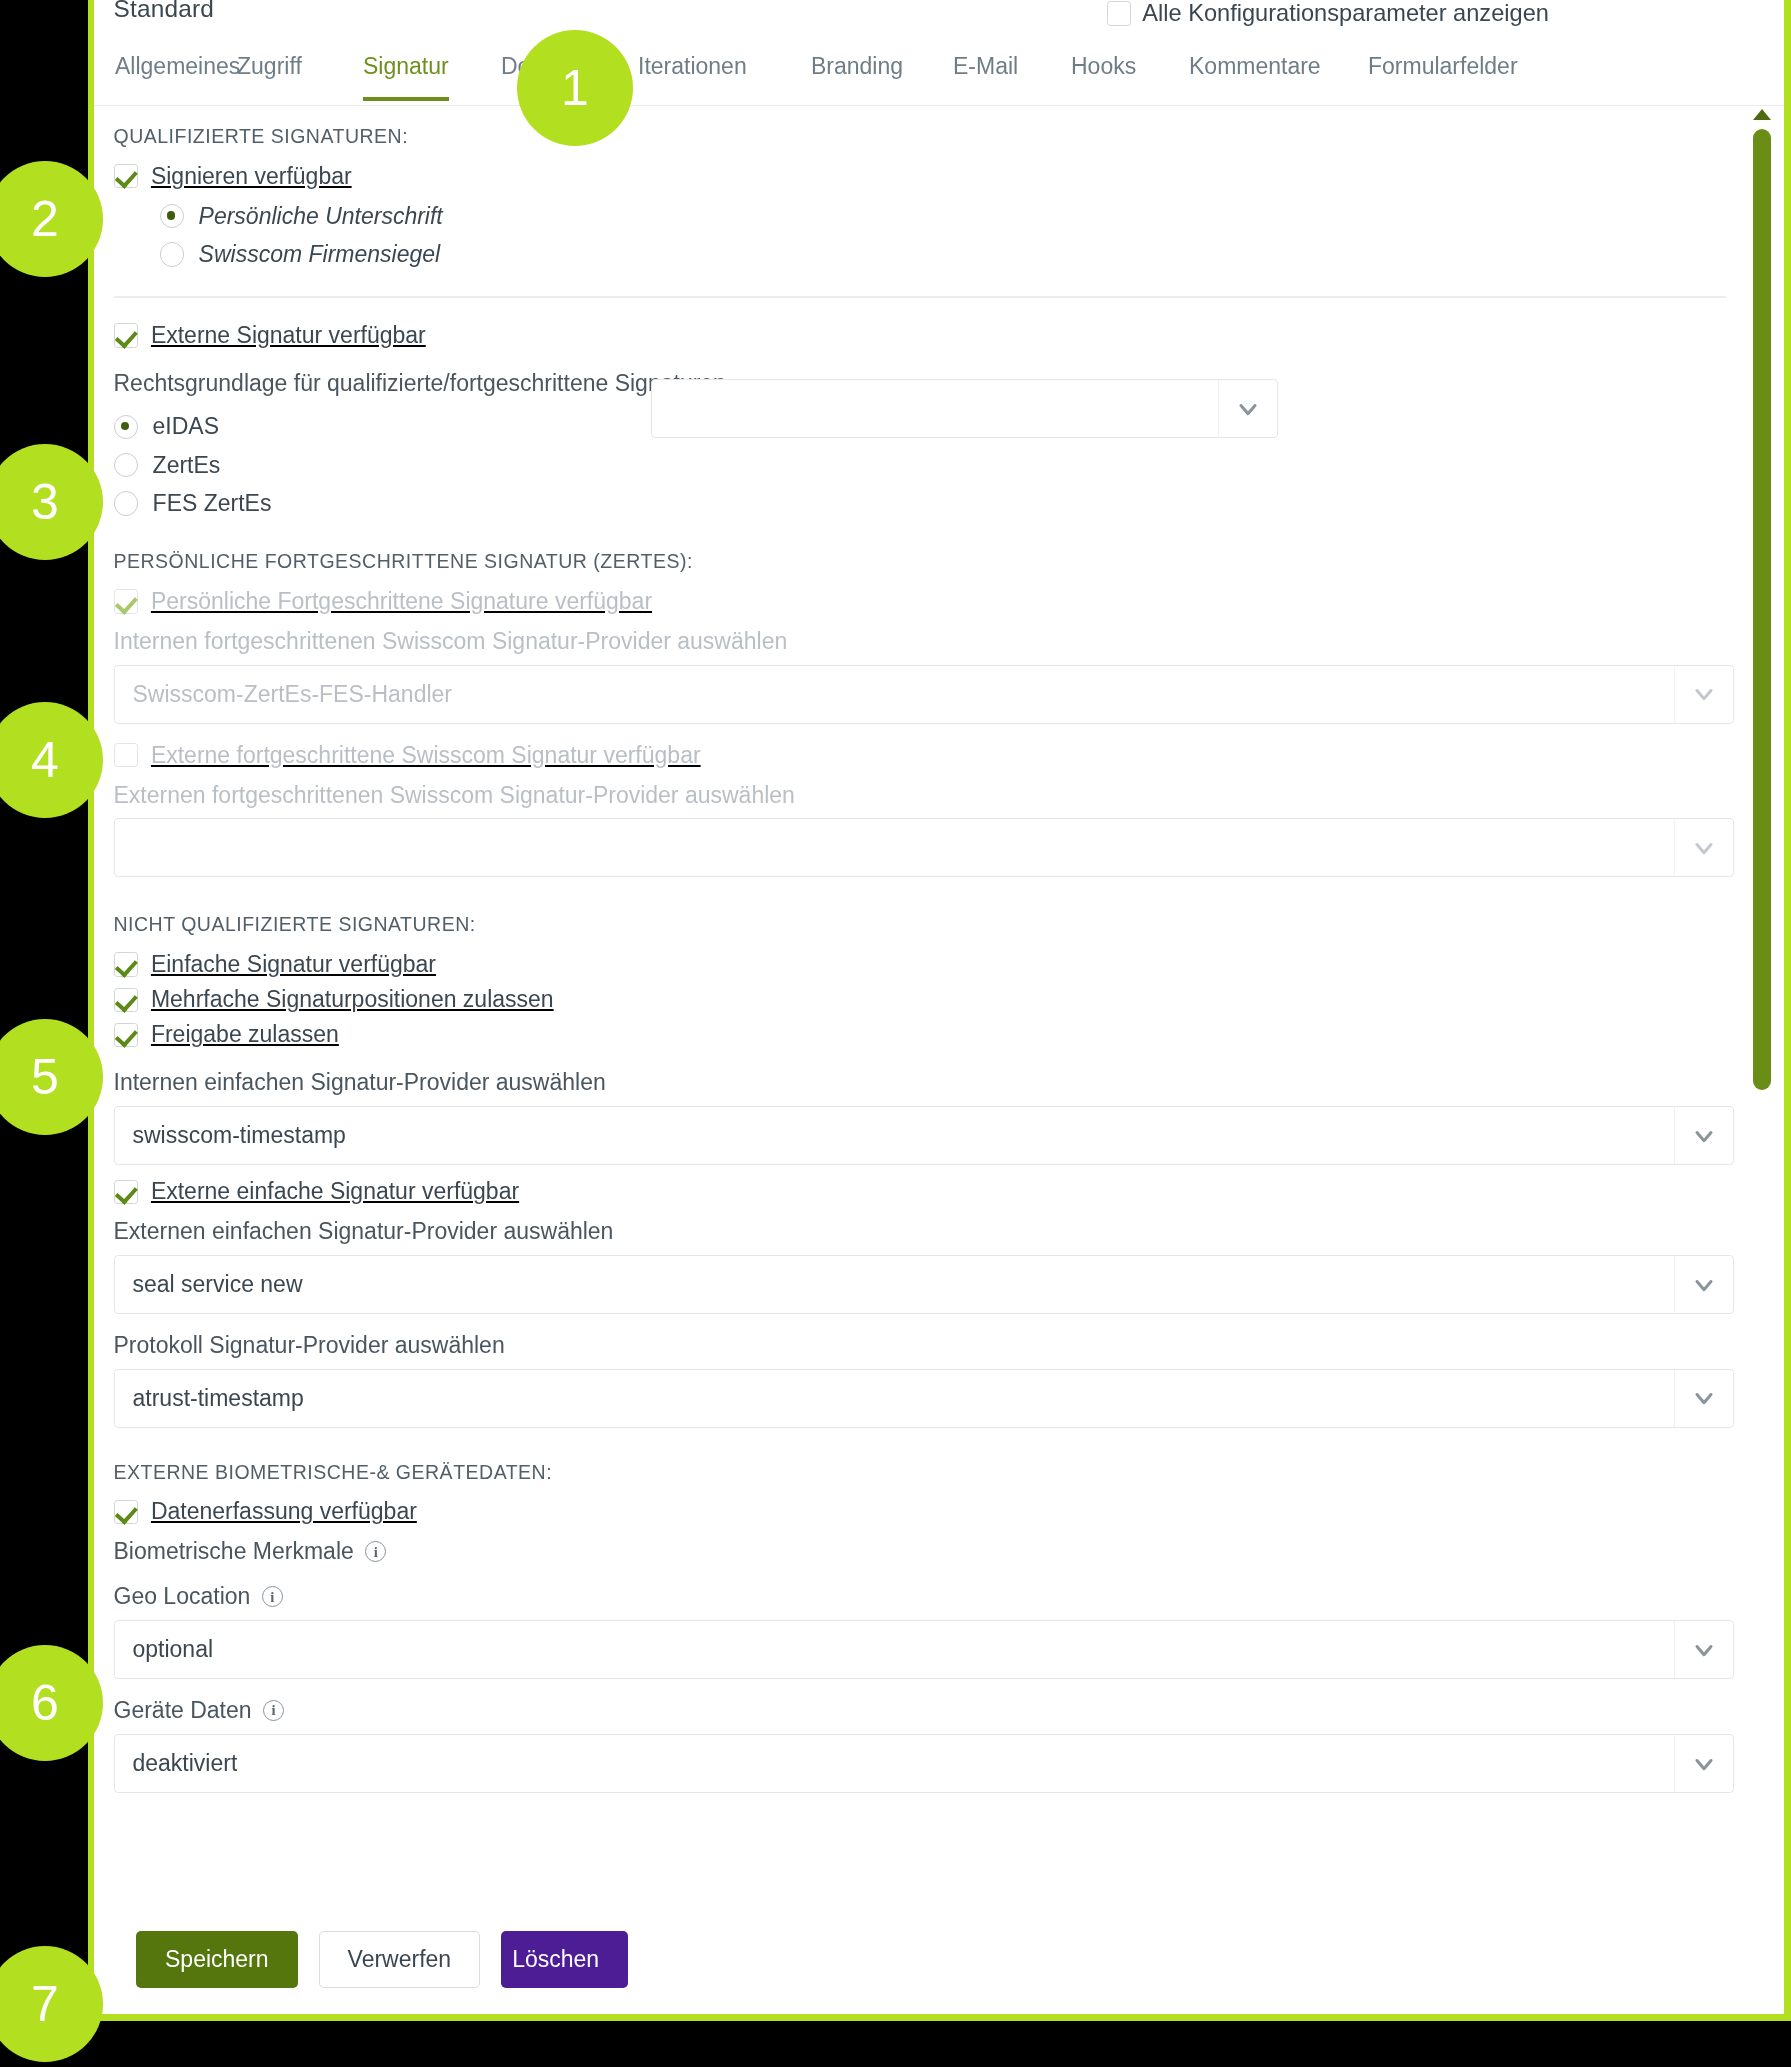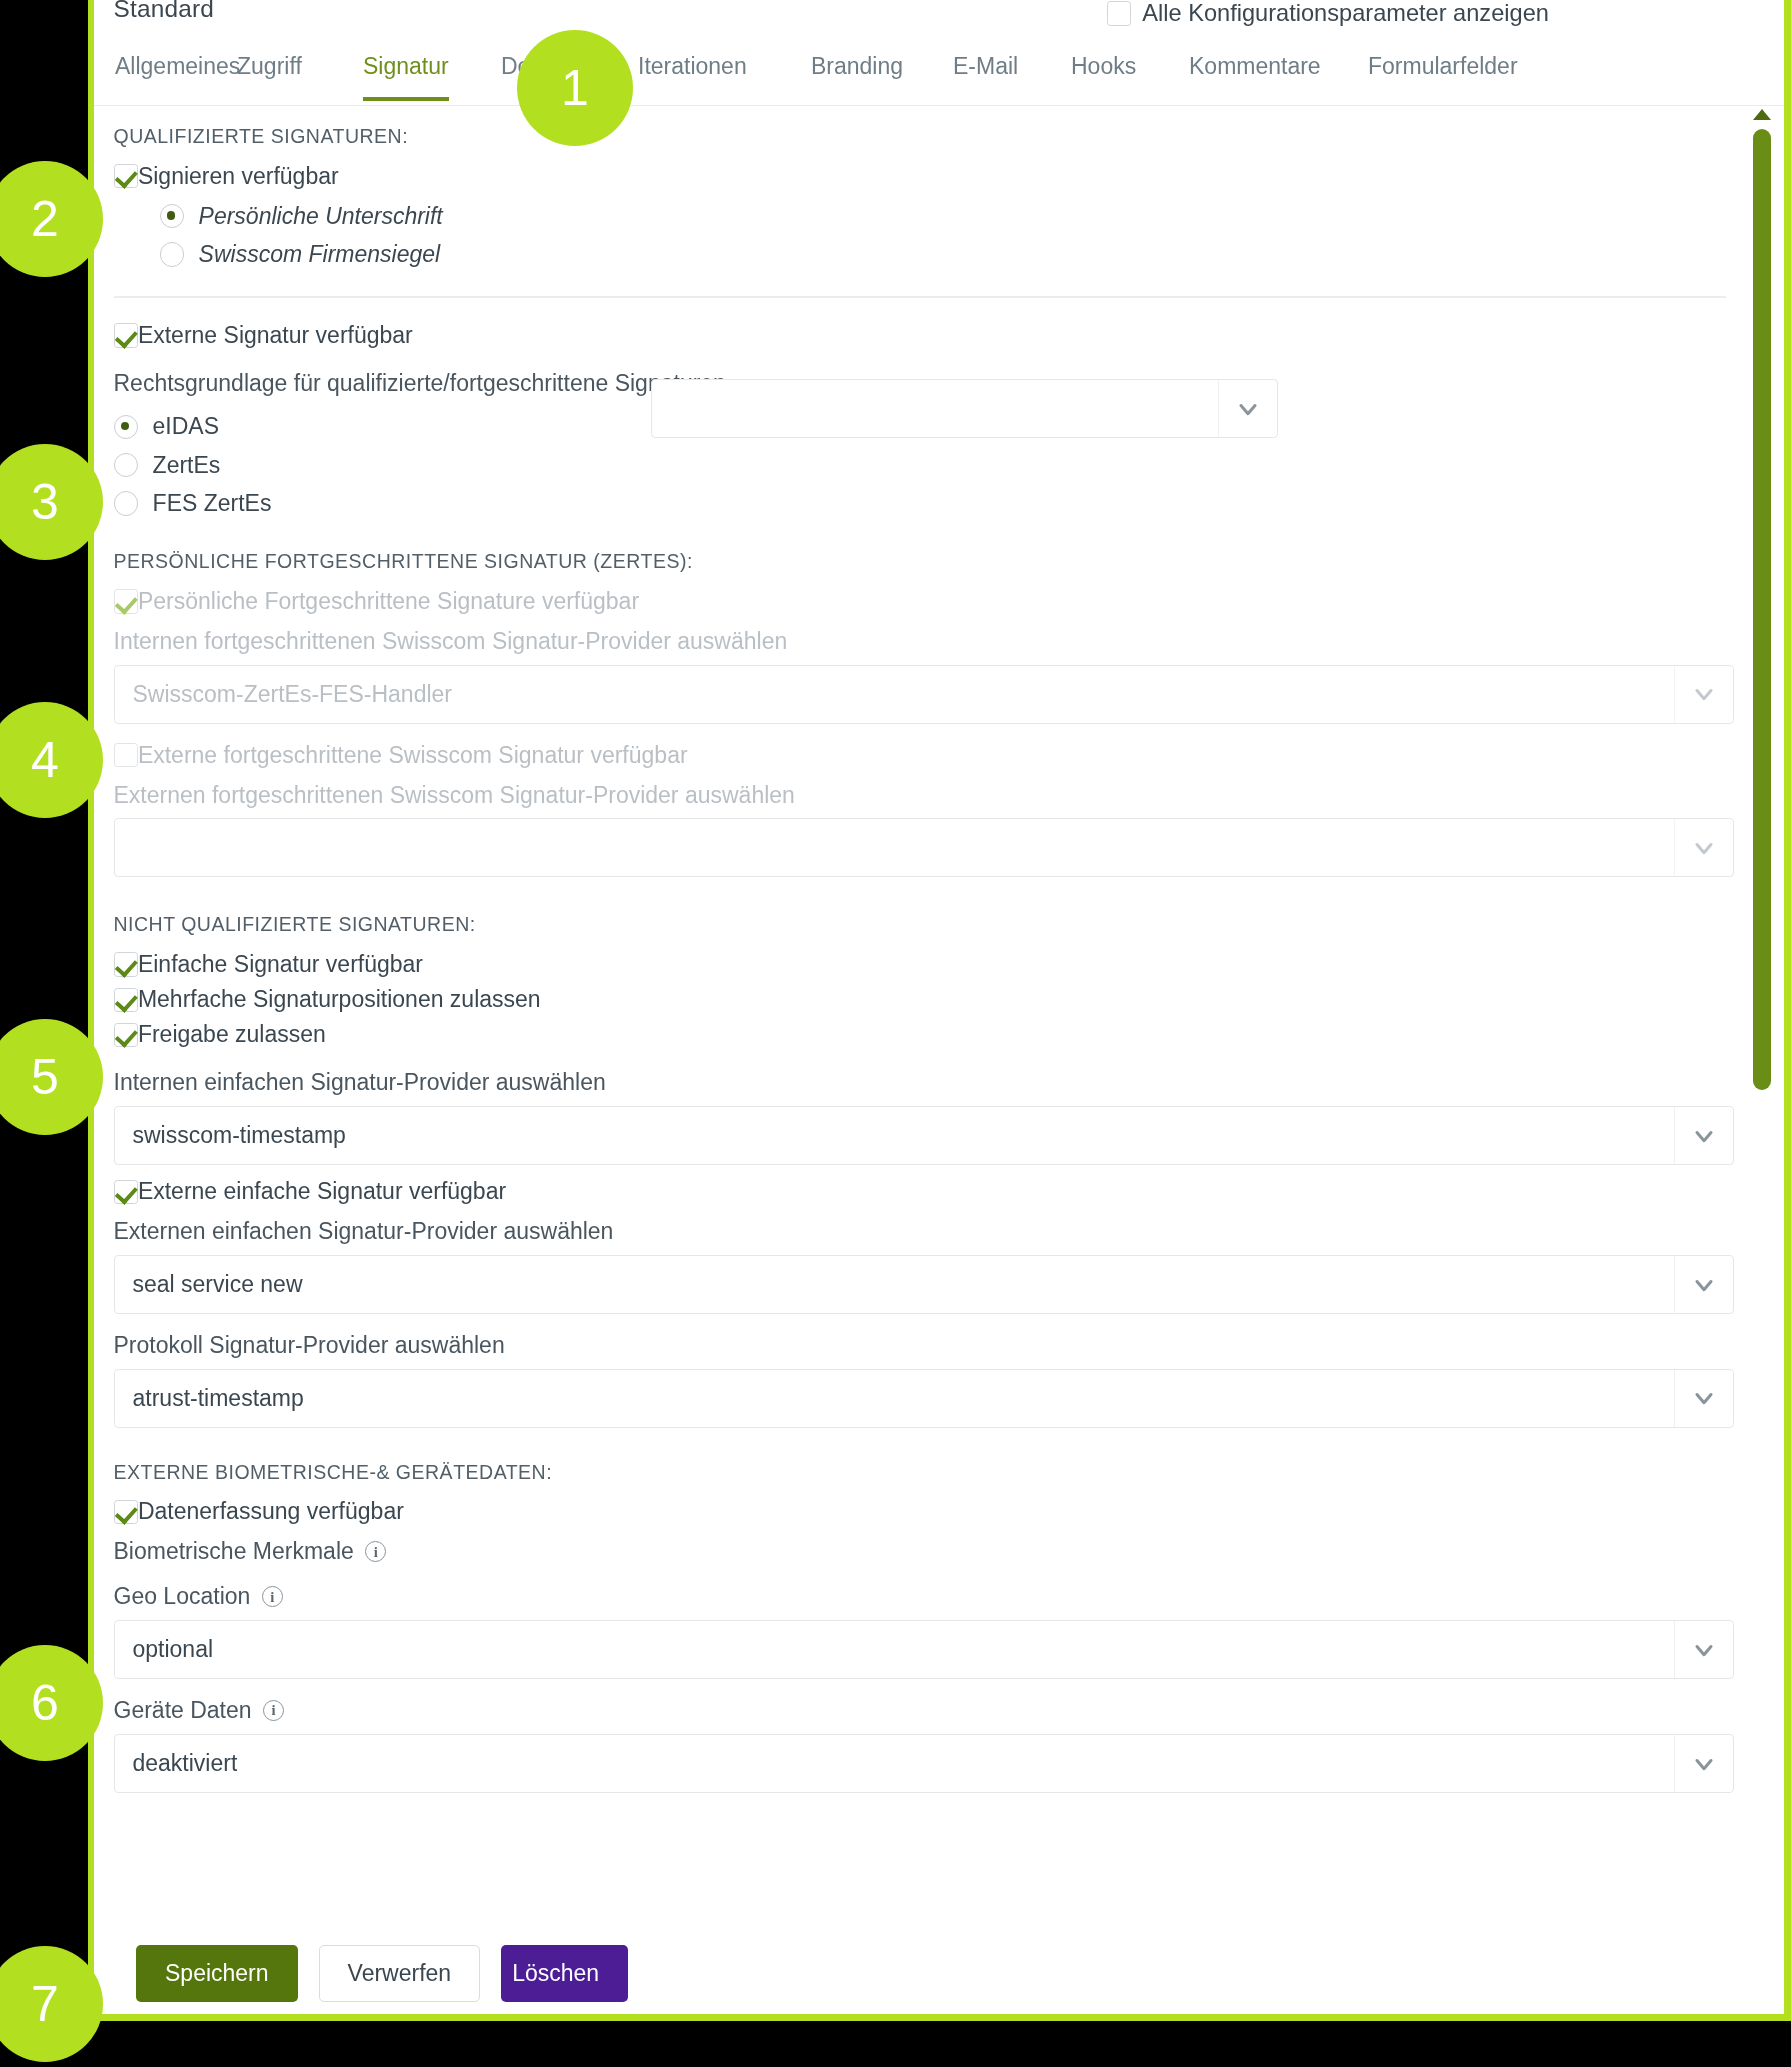--- a/index.html
+++ b/index.html
@@ -122,21 +122,23 @@
   .sec-head {
     font-size: 19.5px;
     color: #525f68;
     letter-spacing: 0.5px;
     margin: 18px 0 14.7px 0;
   }
 
   .row {
     display: flex;
     align-items: center;
+    gap: 13px;
     margin: 0 0 13px 0;
+    text-decoration: underline;
   }
   .row.tight { margin-bottom: 8.1px; }
 
   .cb {
     width: 24.4px; height: 24.4px;
     border: 1.6px solid #d2d6da;
     border-radius: 3.3px;
     background: #fff;
     flex: 0 0 auto;
     position: relative;
@@ -290,21 +292,21 @@
     position: absolute;
     left: 0;
     top: 1907px;
     width: 1690px;
     height: 107px;
     background: #fff;
   }
   .btns {
     position: absolute;
     left: 42px;
-    top: 38px;
+    top: 24px;
     display: flex;
     gap: 21px;
   }
   .btn {
     height: 57px;
     padding: 0 28px;
     border-radius: 4.9px;
     font-size: 23px;
     display: inline-flex;
     align-items: center;

